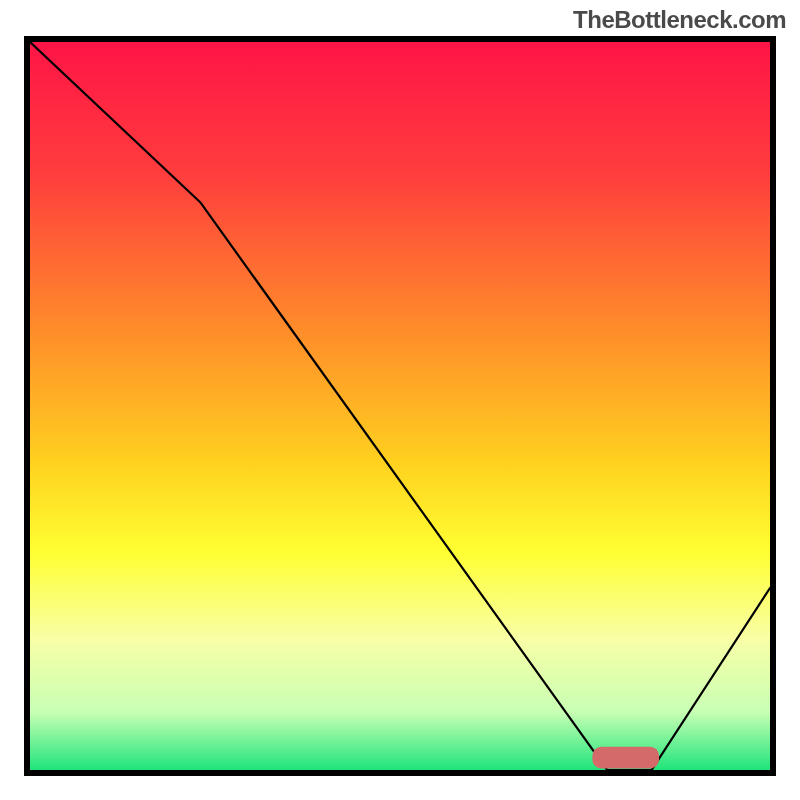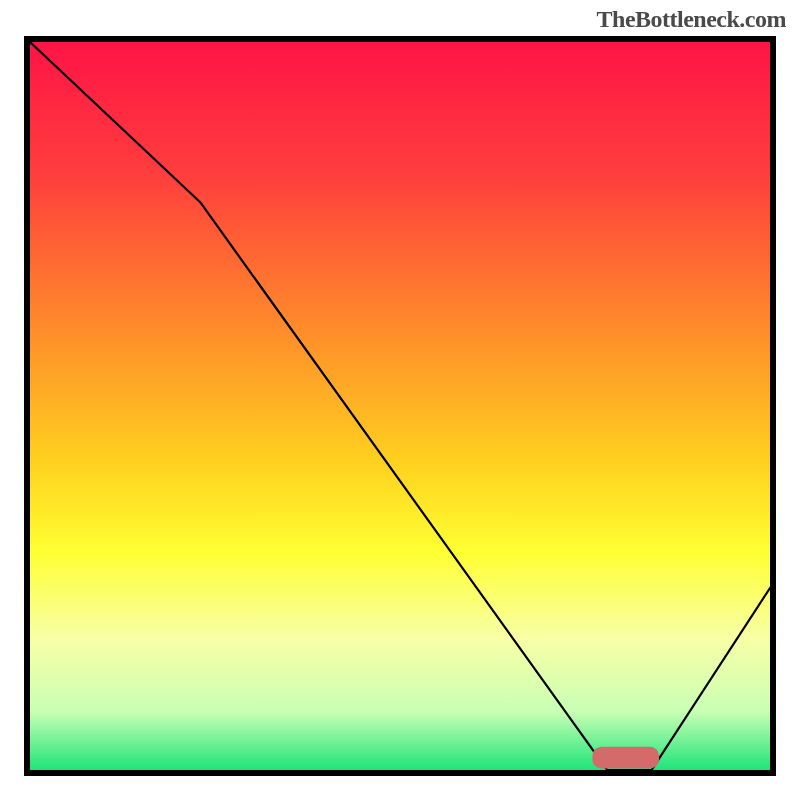--- a/index.html
+++ b/index.html
@@ -17,21 +17,20 @@
     height: 800px;
   }
   .attribution {
     position: absolute;
     top: 6px;
     right: 14px;
     font-size: 24px;
     font-weight: 600;
     color: #4a4a4a;
     letter-spacing: -0.5px;
-    font-family: Liberation Serif, serif;
   }
   
   .plot-wrap {
     position: absolute;
     left: 24px;
     top: 36px;
     width: 752px;
     height: 740px;
     border: 6px solid #000;
     box-sizing: border-box;

